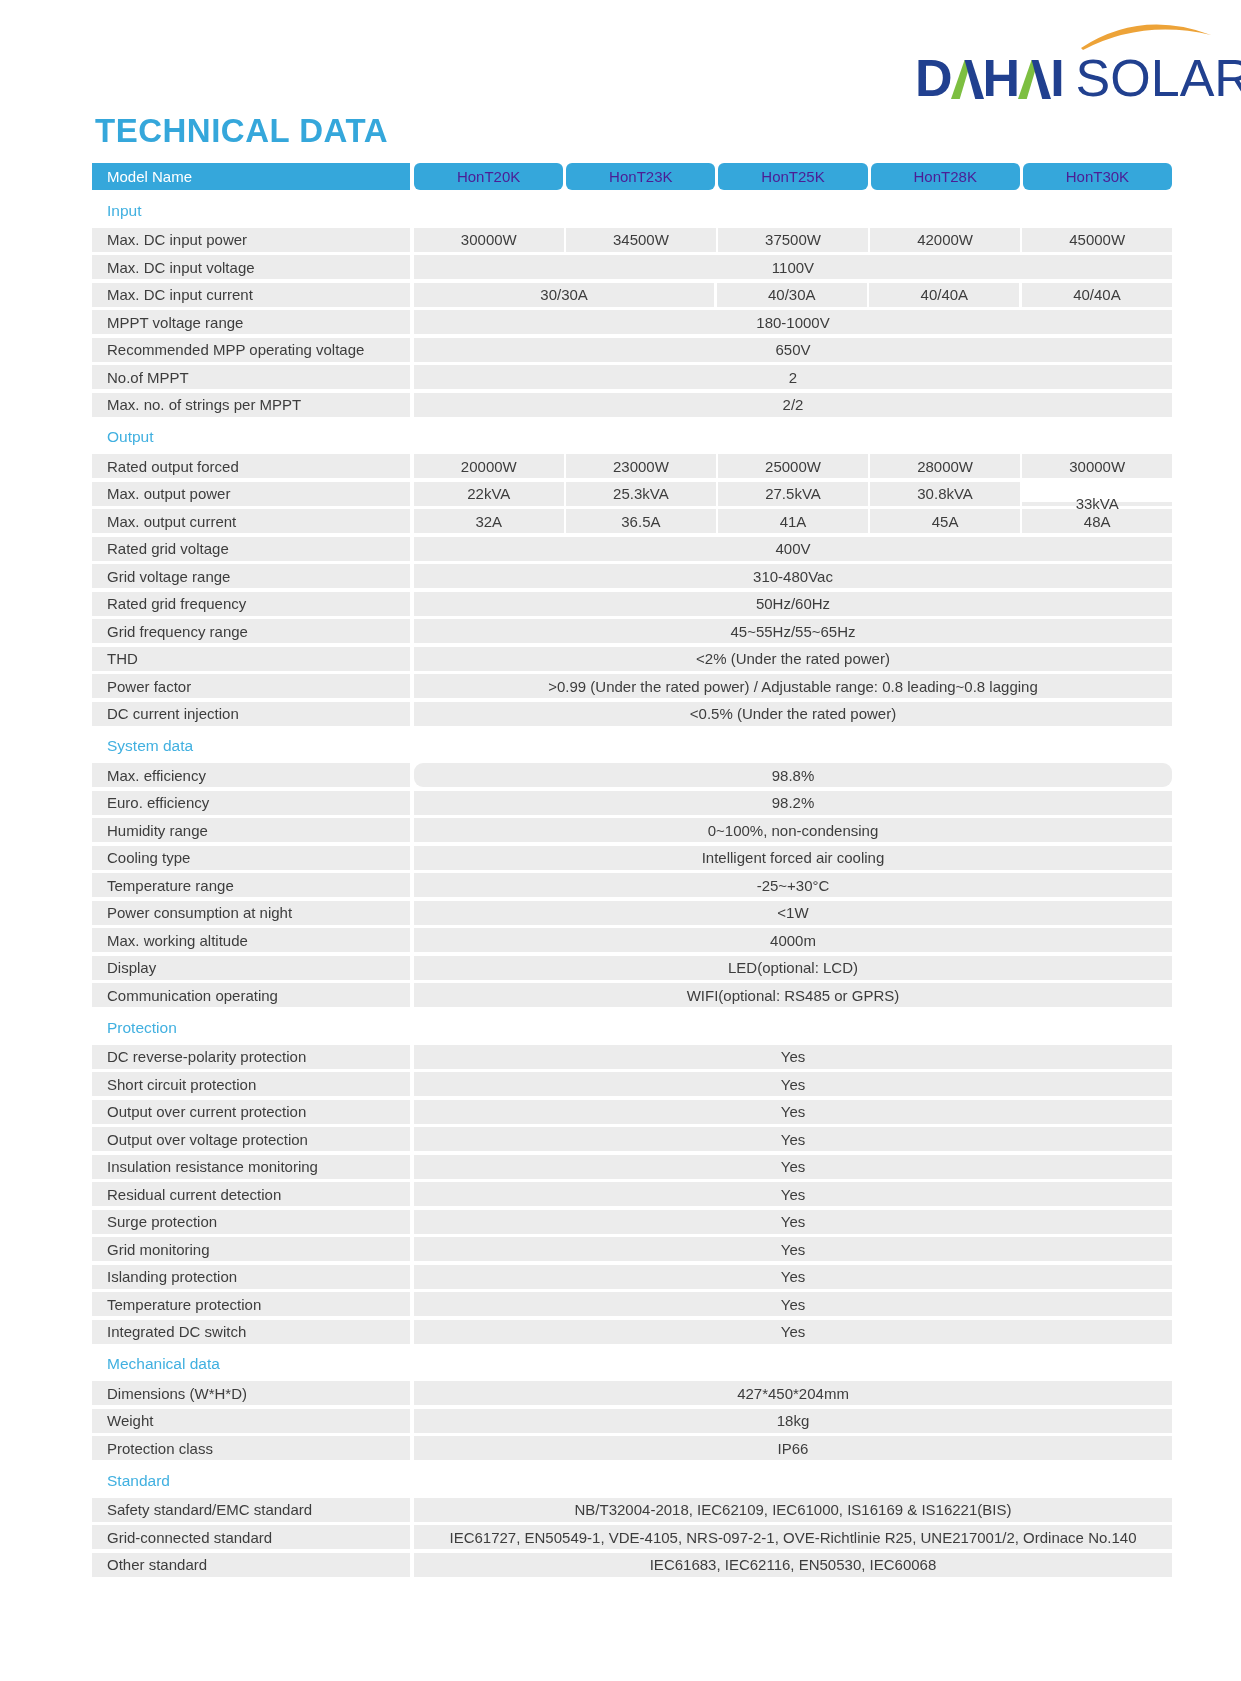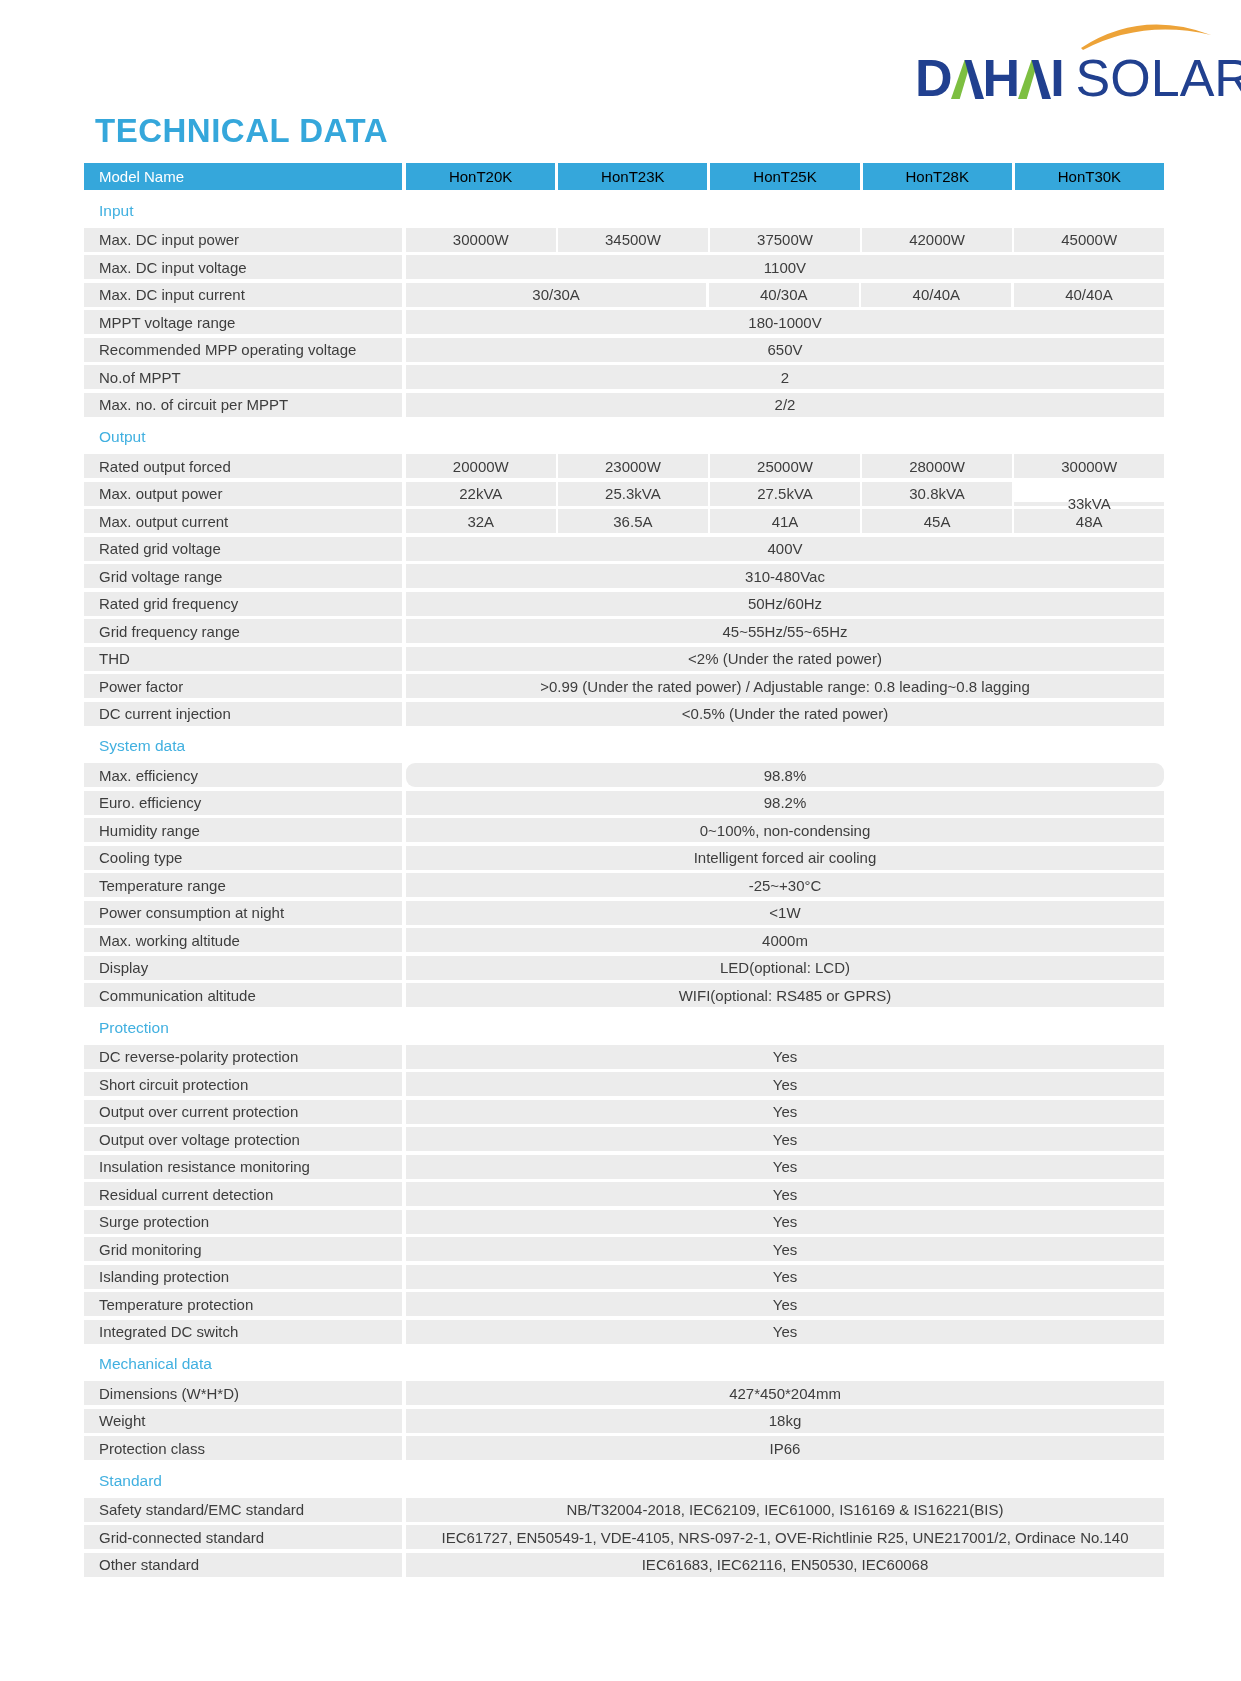--- a/index.html
+++ b/index.html
@@ -21,25 +21,25 @@
   .logo-arc{position:absolute;left:178px;top:10px;width:130px;height:32px;}
   .logo-text{position:absolute;left:12px;top:48px;display:flex;align-items:flex-end;white-space:nowrap;}
   .brand-bold{display:inline-flex;align-items:flex-end;font-weight:bold;font-size:52px;line-height:44px;color:var(--navy);letter-spacing:-1px;}
   .brand-bold .lam{width:33px;height:39px;margin:0 -1px 1px -1px;}
   .brand-light{font-weight:400;font-size:52px;line-height:44px;color:var(--navy);margin-left:12px;letter-spacing:0px;}
 
   
   .page-title{position:absolute;left:95px;top:112px;margin:0;font-size:33px;font-weight:bold;color:var(--accent);letter-spacing:0.5px;}
 
   
-  .table{position:absolute;left:84px;top:163px;width:1080px;}
+  .table{position:absolute;left:92px;top:163px;width:1080px;}
   .thead{display:flex;height:27px;margin-bottom:3.5px;font-size:15px;}
   .thead-label{width:318px;margin-right:4px;background:var(--accent);color:#ffffff;display:flex;align-items:center;padding-left:15px;}
   .thead-models{flex:1;display:flex;gap:3px;}
-  .thead-cell{flex:1 1 0%;background:var(--accent);color:#000000;display:flex;align-items:center;justify-content:center;}
+  .thead-cell{flex:1 1 0%;background:var(--accent);color:#4c1d95;display:flex;align-items:center;justify-content:center;border-radius:6px;}
 
   .section-title{height:34px;display:flex;align-items:center;padding-left:15px;color:var(--section);font-size:15.5px;}
 
   .trow{display:flex;height:24px;margin-bottom:3.5px;font-size:15px;}
   .tlabel{width:318px;margin-right:4px;background:var(--row_bg);display:flex;align-items:center;padding-left:15px;white-space:nowrap;}
   .tvals{flex:1;display:flex;gap:2.5px;}
   .tcell{flex:1 1 0%;background:var(--row_bg);display:flex;align-items:center;justify-content:center;white-space:nowrap;}
 </style>
 </head>
 <body>
@@ -120,21 +120,21 @@
             <div class="tcell" style="flex: 5 5 0%;">650V</div>
           </div>
         </div>
         <div class="trow">
           <div class="tlabel">No.of MPPT</div>
           <div class="tvals">
             <div class="tcell" style="flex: 5 5 0%;">2</div>
           </div>
         </div>
         <div class="trow">
-          <div class="tlabel">Max. no. of circuit per MPPT</div>
+          <div class="tlabel">Max. no. of strings per MPPT</div>
           <div class="tvals">
             <div class="tcell" style="flex: 5 5 0%;">2/2</div>
           </div>
         </div>
         <div class="section-title">Output</div>
         <div class="trow">
           <div class="tlabel">Rated output forced</div>
           <div class="tvals">
             <div class="tcell" style="flex: 1 1 0%;">20000W</div>
             <div class="tcell" style="flex: 1 1 0%;">23000W</div>
@@ -248,21 +248,21 @@
             <div class="tcell" style="flex: 5 5 0%;">4000m</div>
           </div>
         </div>
         <div class="trow">
           <div class="tlabel">Display</div>
           <div class="tvals">
             <div class="tcell" style="flex: 5 5 0%;">LED(optional: LCD)</div>
           </div>
         </div>
         <div class="trow">
-          <div class="tlabel">Communication altitude</div>
+          <div class="tlabel">Communication operating</div>
           <div class="tvals">
             <div class="tcell" style="flex: 5 5 0%;">WIFI(optional: RS485 or GPRS)</div>
           </div>
         </div>
         <div class="section-title">Protection</div>
         <div class="trow">
           <div class="tlabel">DC reverse-polarity protection</div>
           <div class="tvals">
             <div class="tcell" style="flex: 5 5 0%;">Yes</div>
           </div>

